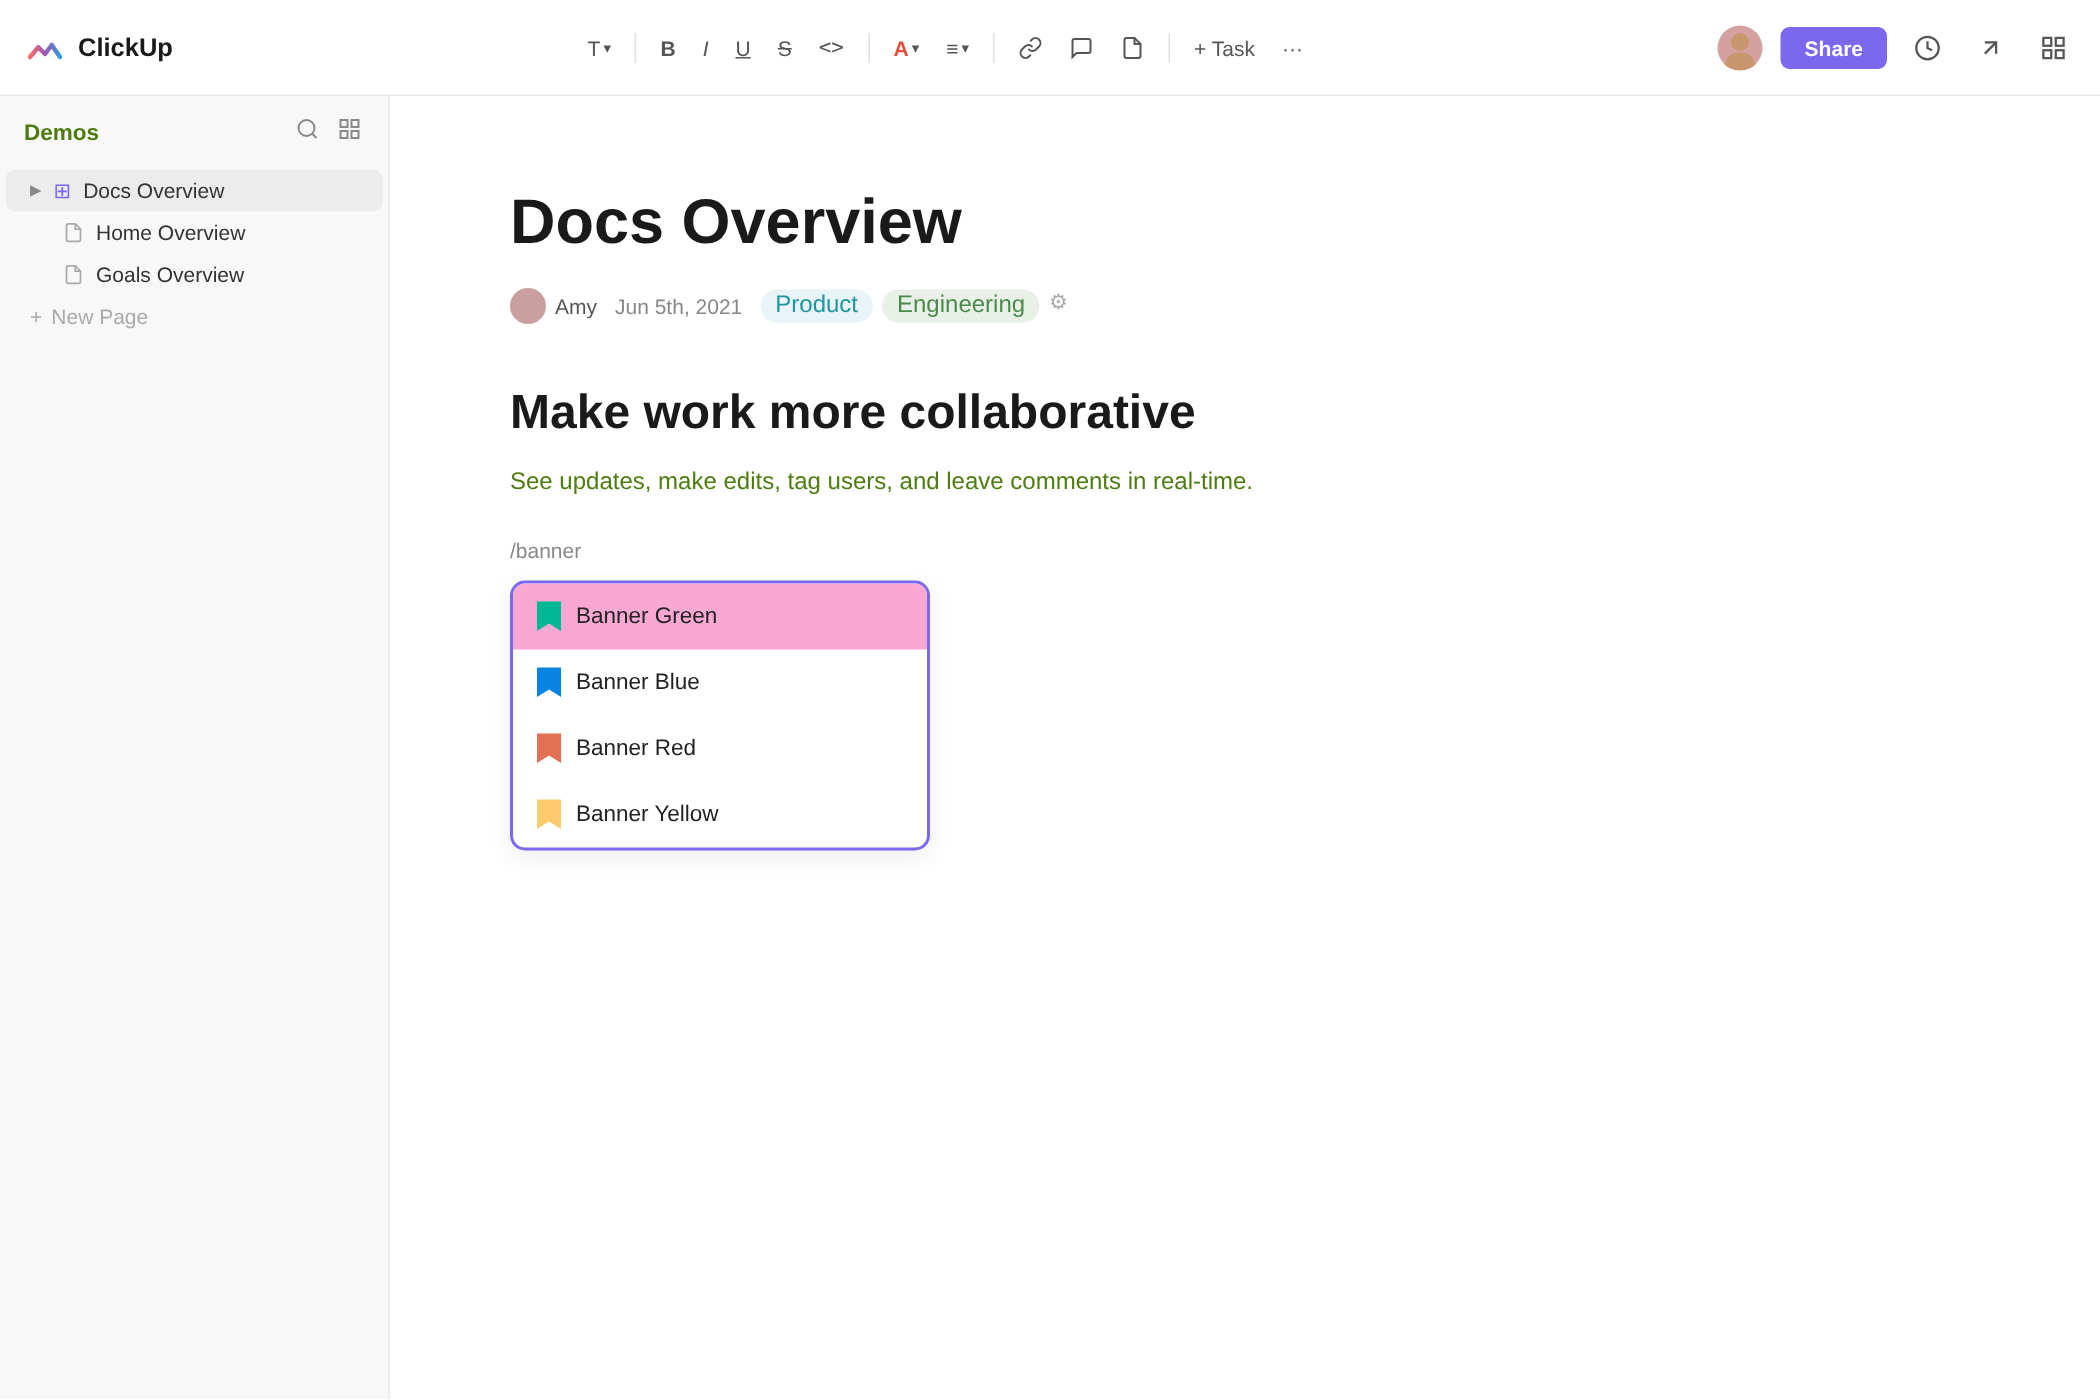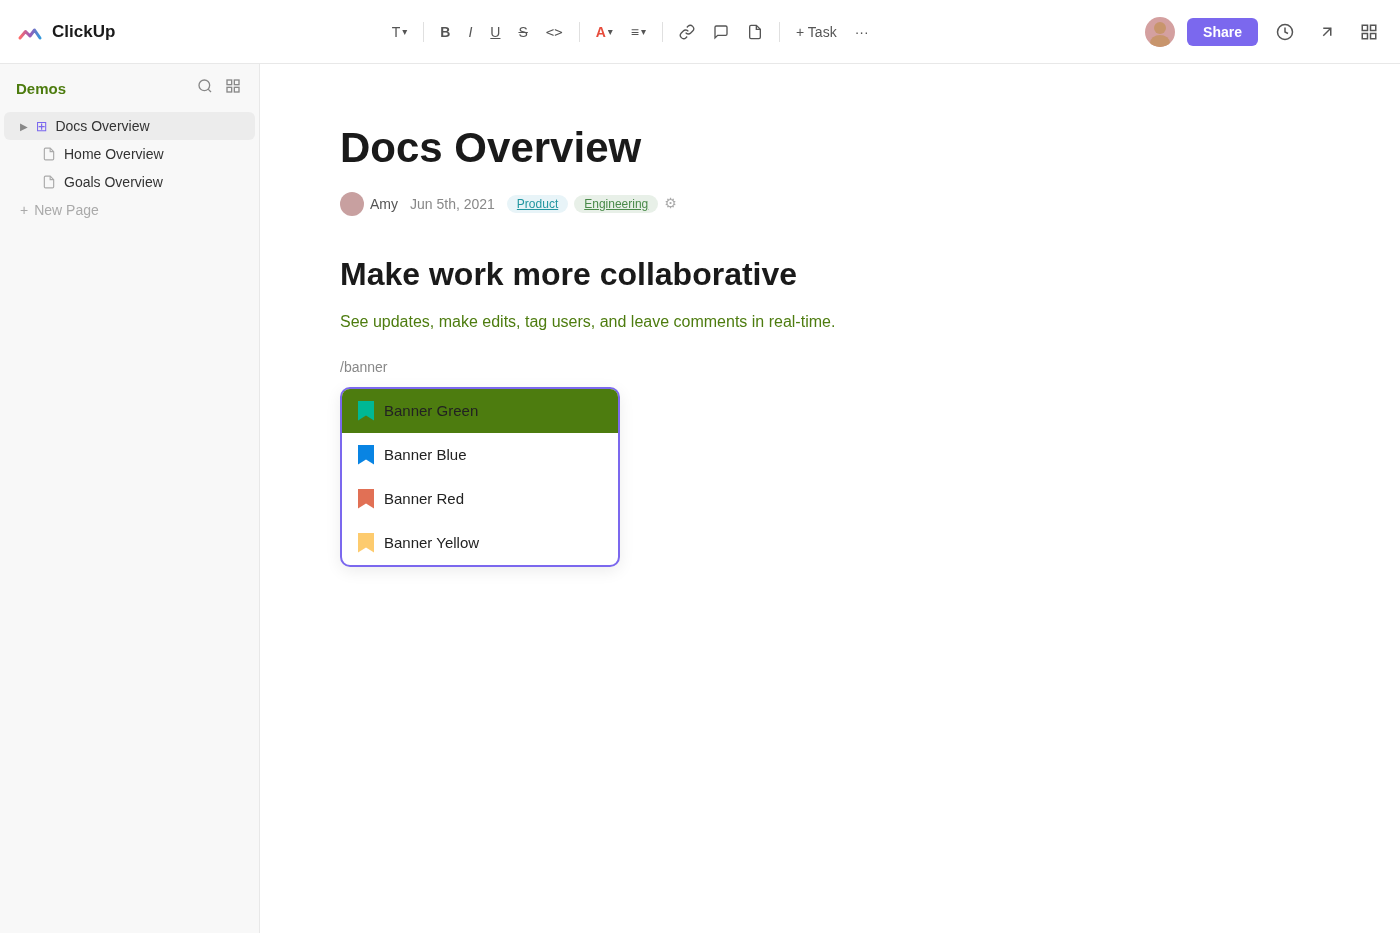--- a/index.html
+++ b/index.html
@@ -56,39 +56,39 @@
 
     
     .content { flex: 1; overflow-y: auto; padding: 60px 80px; }
     .doc-title { font-size: 42px; font-weight: 700; color: #1a1a1a; margin-bottom: 20px; }
     .doc-meta { display: flex; align-items: center; gap: 12px; margin-bottom: 40px; }
     .doc-author { display: flex; align-items: center; gap: 6px; }
     .author-avatar { width: 24px; height: 24px; border-radius: 50%; background: #c8a0a0; }
     .author-name { font-size: 14px; color: #555; }
     .doc-date { font-size: 14px; color: #888; }
     .doc-tags { display: flex; gap: 6px; }
-    .tag { font-size: 12px; padding: 2px 10px; border-radius: 12px; font-weight: 500; text-decoration: underline; }
+    .tag { font-size: 16px; padding: 2px 10px; border-radius: 12px; font-weight: 500; }
     .tag-product { background: #e8f4f8; color: #2196a0; }
     .tag-engineering { background: #e8f0e8; color: #4a8a4a; }
     .tag-icon { color: #aaa; font-size: 14px; }
     .section-heading { font-size: 32px; font-weight: 700; color: #1a1a1a; margin-bottom: 16px; }
     .section-text { font-size: 16px; color: #4d7c0f; margin-bottom: 24px; line-height: 1.6; }
     .slash-command { font-size: 14px; color: #888; margin-bottom: 12px; }
 
     
     .dropdown-menu {
       border: 2px solid #7b68ee; border-radius: 10px; overflow: hidden;
       width: 280px; background: #fff;
       box-shadow: 0 4px 16px rgba(0,0,0,0.08);
     }
     .menu-item {
       display: flex; align-items: center; gap: 10px; padding: 12px 16px;
       cursor: pointer; font-size: 15px; color: #222;
     }
-    .menu-item.highlighted { background: #4d7c0f; }
+    .menu-item.highlighted { background: #f9a8d4; }
 
     
     .bookmark-icon {
       display: inline-block; width: 16px; height: 20px;
       clip-path: polygon(0 0, 100% 0, 100% 100%, 50% 75%, 0 100%);
     }
     .bm-green { background: #00b894; }
     .bm-blue { background: #0984e3; }
     .bm-red { background: #e17055; }
     .bm-yellow { background: #fdcb6e; }

